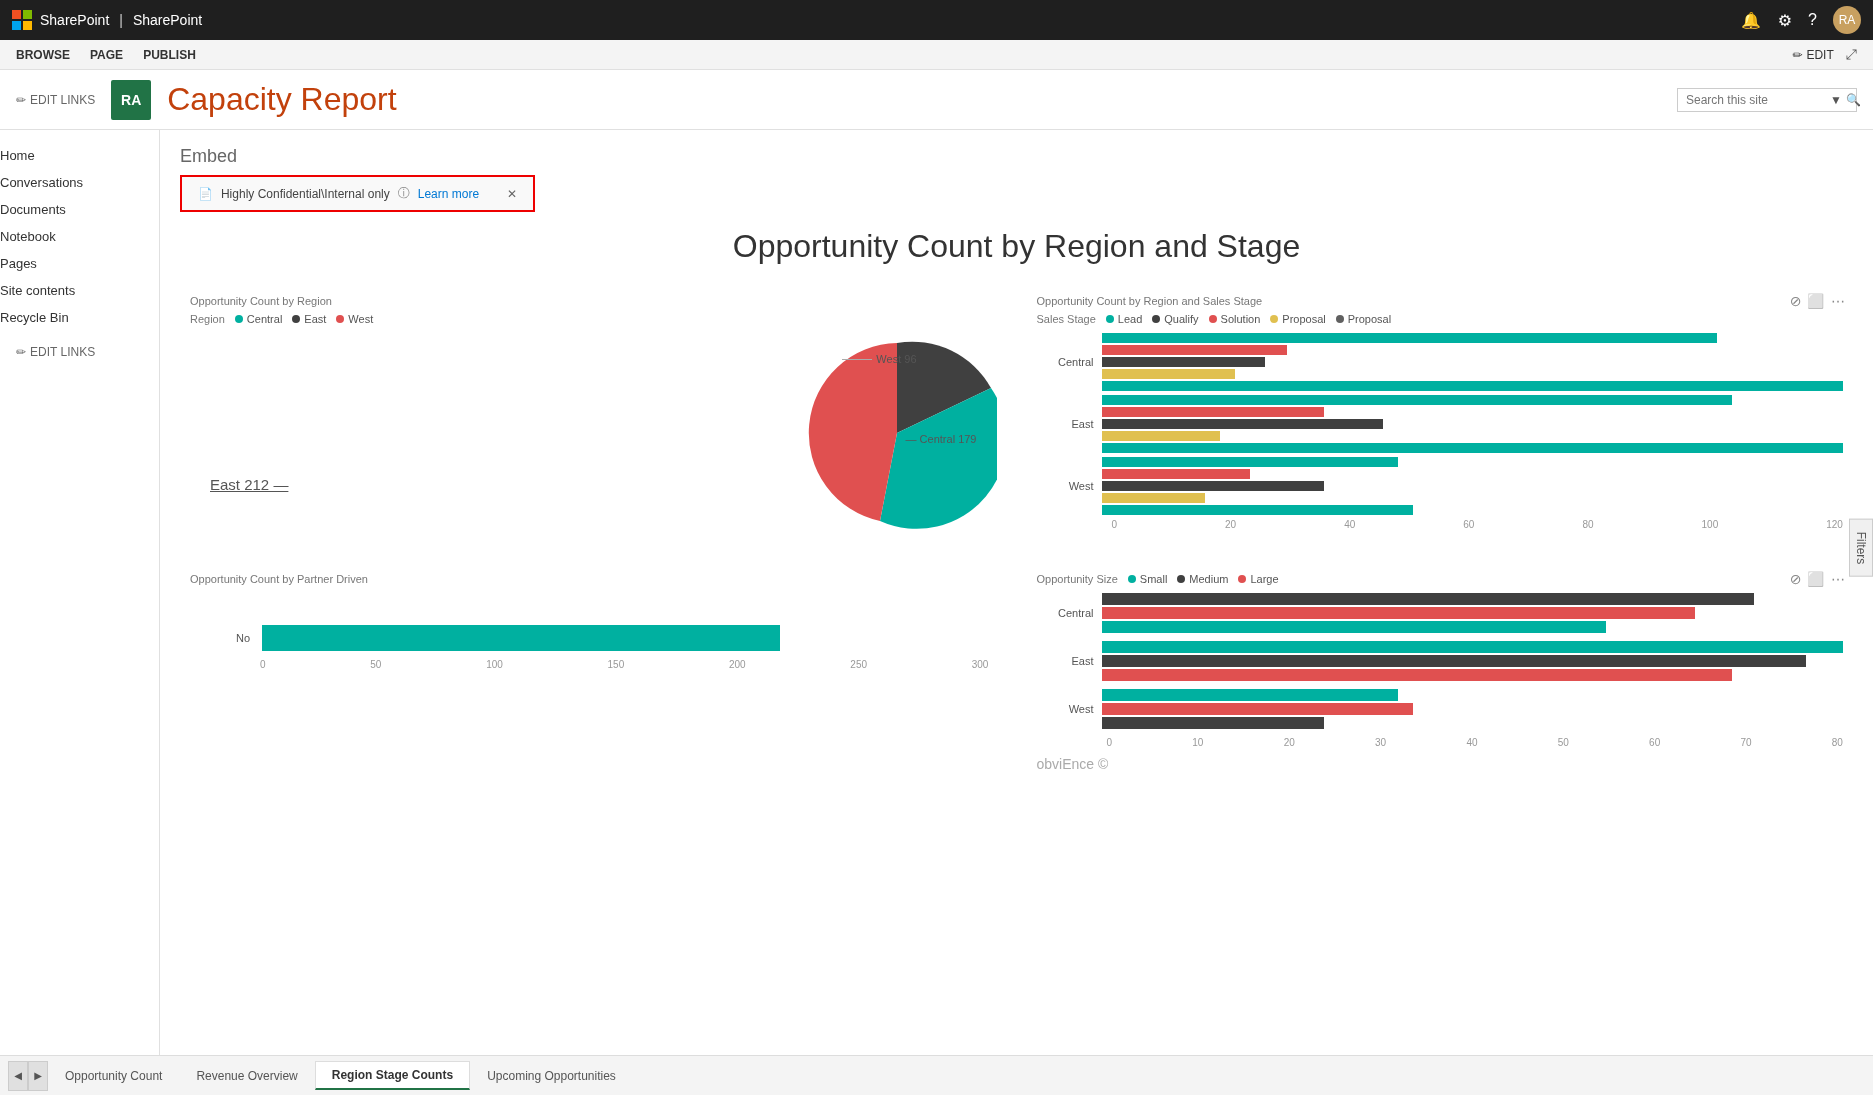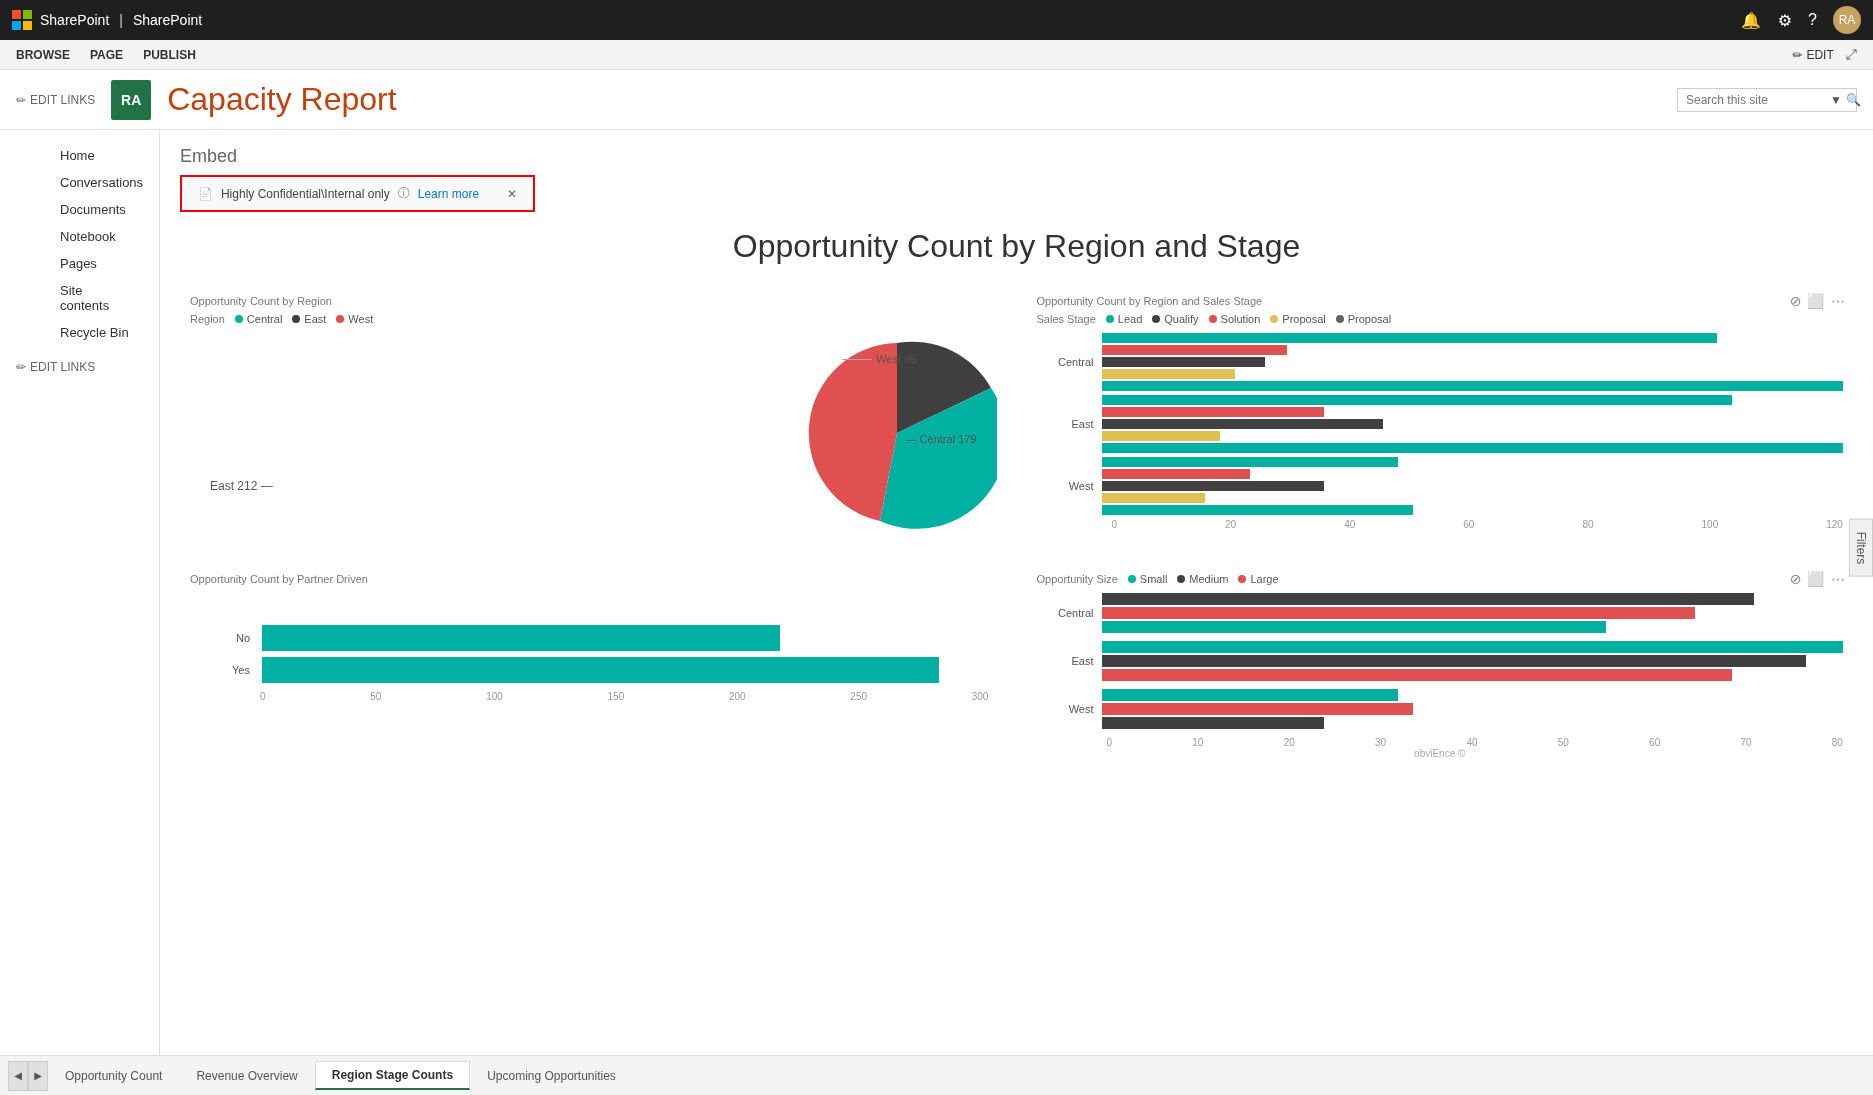--- a/index.html
+++ b/index.html
@@ -69,26 +69,25 @@
 
     
     .left-nav {
       width: 160px;
       min-width: 160px;
       background: #fff;
       border-right: 1px solid #e0e0e0;
       padding: 12px 0;
     }
     .nav-item {
-      padding: 6px 25px;
+      padding: 6px 0;
       font-size: 13px;
       color: #333;
       cursor: pointer;
       display: block;
-      margin-left: 35px;
     }
     .nav-edit { padding: 6px 16px; font-size: 12px; color: #666; cursor: pointer; display: flex; align-items: center; gap: 4px; margin-top: 8px; }
 
     
     .content-area {
       flex: 1;
       overflow-y: auto;
       background: #fff;
       position: relative;
     }
@@ -315,21 +314,21 @@
               <path d="M100,100 L100,10 A90,90 0 0,1 194,55 Z" fill="#404040"></path>
 
               <path d="M100,100 L194,55 A90,90 0 0,1 83,188 Z" fill="#00b0a0"></path>
 
               <path d="M100,100 L83,188 A90,90 0 0,1 100,10 Z" fill="#e05050"></path>
             </svg>
             <div style="position:absolute; top:20px; right:80px; font-size:11px; color:#555; display:flex; align-items:center; gap:4px;">
               <span style="border-top:1px solid #aaa; width:30px; display:inline-block;"></span> West 96
             </div>
             <div style="position:absolute; top:100px; right:20px; font-size:11px; color:#555;">— Central 179</div>
-            <div style="position:absolute; bottom:40px; left:20px; font-size:12px; color:#555; display:flex; align-items:center; gap:4px;">
+            <div style="position:absolute; bottom:40px; left:20px; font-size:15px; color:#555; display:flex; align-items:center; gap:4px;text-decoration:underline;">
               East 212 —
             </div>
           </div>
         </div>
 
         <div class="chart-container" style="position:relative;">
           <div class="chart-toolbar">
             <span class="chart-toolbar-icon">⊘</span>
             <span class="chart-toolbar-icon">⬜</span>
             <span class="chart-toolbar-icon">⋯</span>
@@ -404,24 +403,20 @@
             </div>
           </div>
         </div>
 
         <div class="chart-container" style="position:relative;">
           <div class="chart-title">Opportunity Count by Partner Driven</div>
           <div style="margin-top:40px; padding-left:10px;">
             <div class="bar-row">
               <div class="bar-label">No</div>
               <div style="background:#00b0a0;height:26px;width:65%;margin-left:8px;"></div>
-            </div>
-            <div class="bar-row">
-              <div class="bar-label">Yes</div>
-              <div style="background:#00b0a0;height:26px;width:85%;margin-left:8px;"></div>
             </div>
           </div>
           <div style="display:flex;justify-content:space-between;font-size:10px;color:#999;margin-top:8px;padding-left:70px;padding-right:8px;">
             <span>0</span>
               <span>50</span>
               <span>100</span>
               <span>150</span>
               <span>200</span>
               <span>250</span>
               <span>300</span>
@@ -482,21 +477,21 @@
                 <span>10</span>
                 <span>20</span>
                 <span>30</span>
                 <span>40</span>
                 <span>50</span>
                 <span>60</span>
                 <span>70</span>
                 <span>80</span>
             </div>
           </div>
-          <div style="text-align:center;font-size:10px;color:#aaa;margin-top:0;">obviEnce ©</div>
+          <div style="text-align:left;font-size:14px;color:#aaa;margin-top:8px;">obviEnce ©</div>
         </div>
 
       </div>
     </div>
 
     <div style="position:fixed;right:0;top:50%;transform:translateY(-50%);background:#f0f0f0;border:1px solid #ccc;padding:12px 4px;font-size:12px;cursor:pointer;color:#555;writing-mode:vertical-rl;z-index:100;">Filters</div>
 
   </div>
 </div>
 

